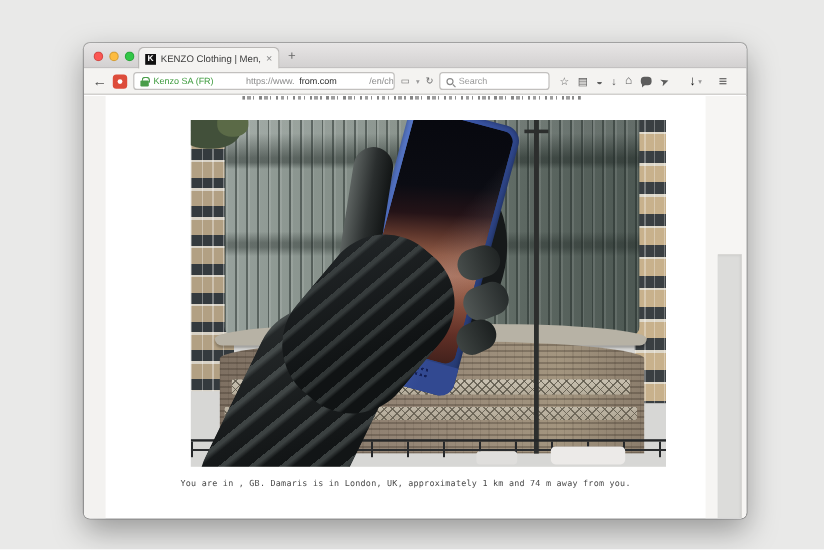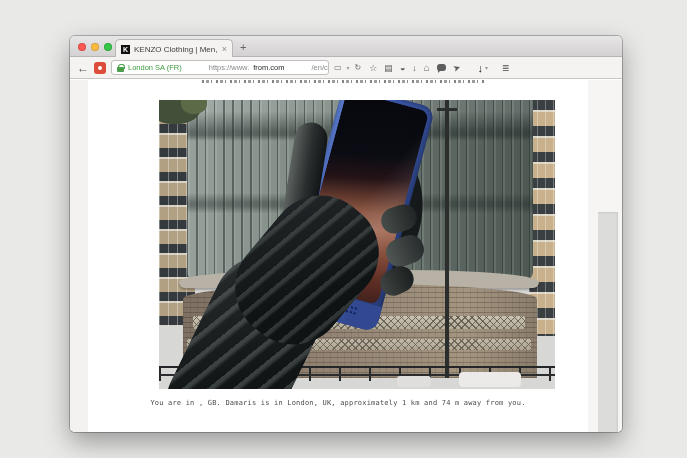--- a/index.html
+++ b/index.html
@@ -169,28 +169,32 @@
         <span class="tab-close">×</span>
       </div>
       <span class="newtab">+</span>
     </div>
 
     <div class="toolbar">
       <span class="back">←</span>
       <span class="ext-badge"></span>
       <div class="urlbar">
         <span class="lock"></span>
-        <span class="identity">London SA (FR)</span>
+        <span class="identity">Kenzo SA (FR)</span>
         <span class="url-dim">https://www.</span>
         <span class="url-domain">from.com</span>
         <span class="url-dim">/en/churchill-gardens</span>
       </div>
       <span class="mini-ic">▭</span>
       <span class="mini-ic caret">▾</span>
       <span class="mini-ic">↻</span>
+      <div class="searchbar">
+        <span class="mag"></span>
+        <span class="search-ph">Search</span>
+      </div>
       <div class="actions">
         <span class="act">☆</span>
         <span class="act">▤</span>
         <span class="act">◒</span>
         <span class="act">↓</span>
         <span class="act home">⌂</span>
         <span class="bubble"></span>
         <span class="act plane">➤</span>
       </div>
       <div class="dl-group">

